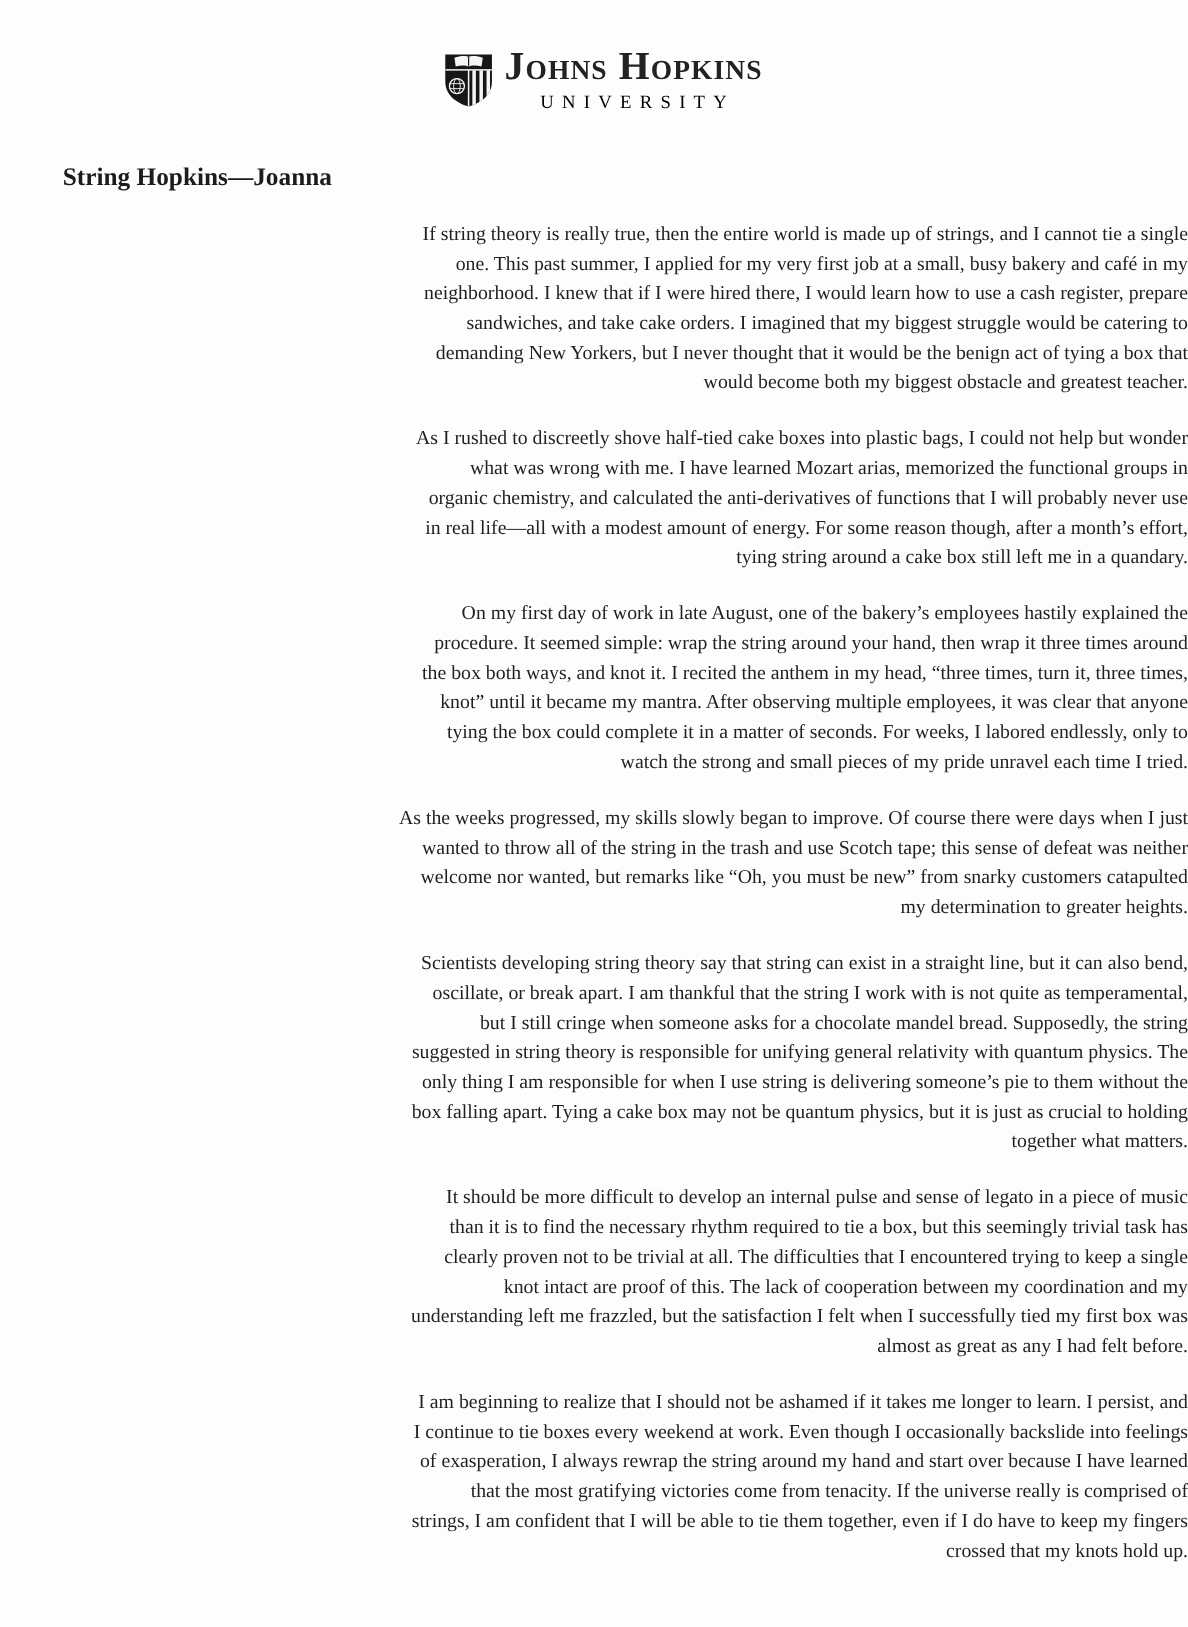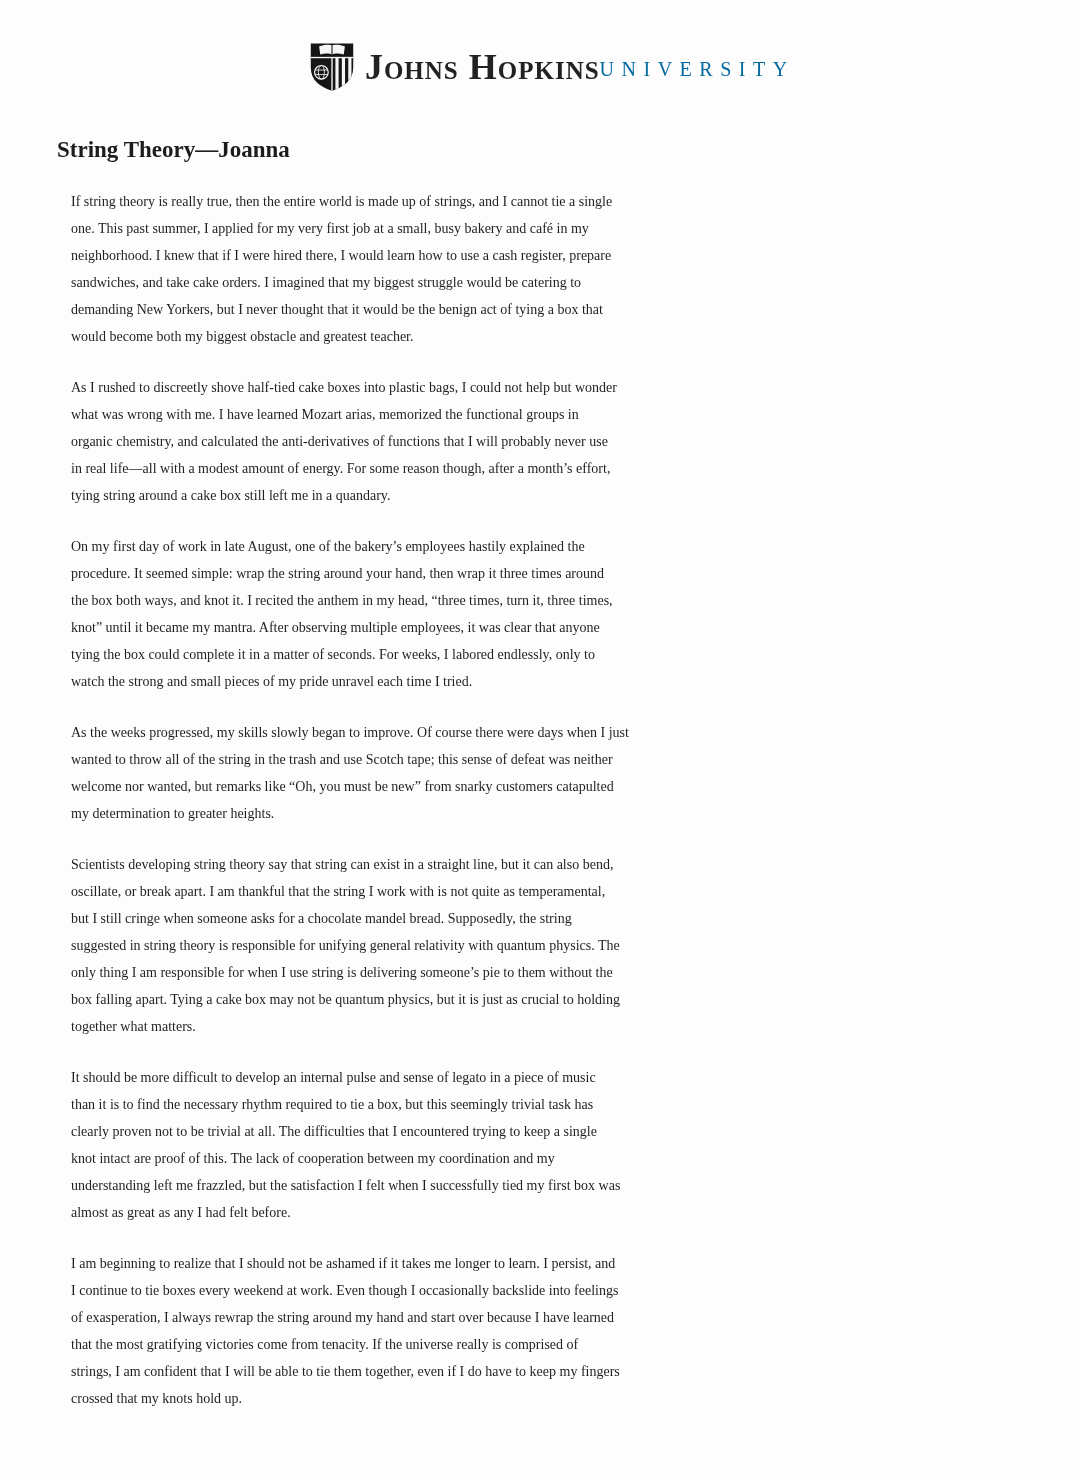--- a/index.html
+++ b/index.html
@@ -23,59 +23,60 @@
     display: flex;
     justify-content: center;
     align-items: center;
     gap: 10px;
     padding-top: 42px;
     transform: translateX(8px);
   }
   .logo-shield { flex: 0 0 auto; display: block; }
   .logo-text-col {
     display: flex;
-    flex-direction: row;
+    flex-direction: column;
     align-items: center;
   }
   .logo-wordmark {
     font-variant: small-caps;
     font-weight: 600;
     font-size: 36px;
     line-height: 1;
     letter-spacing: 1px;
     color: #222222;
     white-space: nowrap;
   }
   .logo-subline {
     margin-top: 5px;
-    font-size: 20px;
+    font-size: 17px;
     letter-spacing: 7.5px;
     margin-right: -7.5px; 
-    color: #0369a1;
+    color: #000000;
     white-space: nowrap;
   }
   
   .essay {
     margin-top: 44px;
     padding-left: 57px;
   }
   .essay-title {
     font-size: 23px;
     font-weight: 700;
     margin: 0 0 25px 0;
     line-height: 27px;
     color: #1c1c1c;
     white-space: pre;
   }
   .para {
-    font-size: 14px;
+    font-size: 18px;
     line-height: 27px;
     margin: 0 0 24px 14px;
     white-space: pre;      
     color: #1f1f1f;
+    text-align: right;
   }
 </style>
 </head>
 <body>
 
 <div class="page">
 
   <div class="logo-block">
     <svg class="logo-shield" width="46" height="50" viewBox="0 0 60 66" xmlns="http://www.w3.org/2000/svg" aria-hidden="true">
       <defs>
@@ -103,21 +104,21 @@
       <line x1="7.4" y1="37" x2="24.6" y2="37" stroke="#f5f5f5" stroke-width="1.1"></line>
       <line x1="7.4" y1="43" x2="24.6" y2="43" stroke="#f5f5f5" stroke-width="1.1"></line>
     </svg>
     <div class="logo-text-col">
       <div class="logo-wordmark">Johns Hopkins</div>
       <div class="logo-subline">UNIVERSITY</div>
     </div>
   </div>
 
   <div class="essay">
-    <h1 class="essay-title">String Theory—Joanna</h1>
+    <h1 class="essay-title">String Hopkins—Joanna</h1>
 
     <p class="para">If string theory is really true, then the entire world is made up of strings, and I cannot tie a single
 one. This past summer, I applied for my very first job at a small, busy bakery and café in my
 neighborhood. I knew that if I were hired there, I would learn how to use a cash register, prepare
 sandwiches, and take cake orders. I imagined that my biggest struggle would be catering to
 demanding New Yorkers, but I never thought that it would be the benign act of tying a box that
 would become both my biggest obstacle and greatest teacher.</p>
     <p class="para">As I rushed to discreetly shove half-tied cake boxes into plastic bags, I could not help but wonder
 what was wrong with me. I have learned Mozart arias, memorized the functional groups in
 organic chemistry, and calculated the anti-derivatives of functions that I will probably never use

